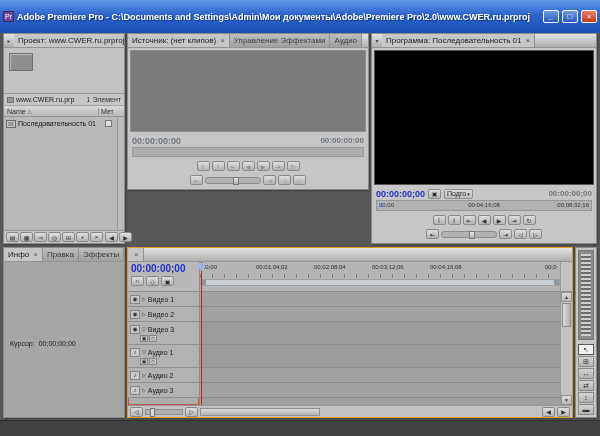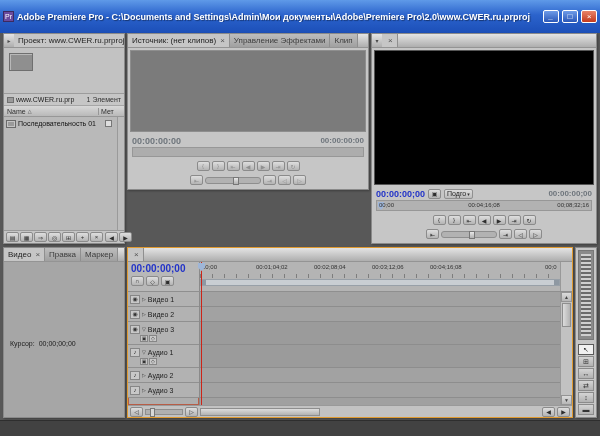--- a/index.html
+++ b/index.html
@@ -259,21 +259,21 @@
   <div class="panel p-source">
     <div class="hdr">
       <span class="tab on">
         <span class="tx">Источник: (нет клипов)</span>
         <span class="closex">×</span>
       </span>
       <span class="tab off">
         <span class="tx">Управление Эффектами</span>
       </span>
       <span class="tab off">
-        <span class="tx">Клип</span>
+        <span class="tx">Аудио</span>
       </span>
     </div>
     <div class="mon-area"></div>
     <div class="tc-row">
       <span class="tc dis">00:00:00:00</span>
       <span class="tc dis right">00:00:00:00</span>
     </div>
     <div class="scrub-row"></div>
     <div class="transport">
       <div class="t-row">
@@ -316,20 +316,21 @@
             <i class="ic">▷</i>
           </span>
       </div>
     </div>
   </div>
 
   <div class="panel p-program">
     <div class="hdr">
       <span class="grip">▾</span>
       <span class="tab on">
+        <span class="tx">Программа: Последовательность 01</span>
         <span class="closex">×</span>
       </span>
     </div>
     <div class="mon-area black"></div>
     <div class="tc-row">
       <span class="tc blue">00:00:00;00</span>
       <span class="mbtn">
           <i class="ic">▣</i>
         </span>
       <span class="fit-dd">
@@ -384,28 +385,28 @@
         <span class="mbtn">
             <i class="ic">▷</i>
           </span>
       </div>
     </div>
   </div>
 
   <div class="panel p-info">
     <div class="hdr">
       <span class="tab on">
-        <span class="tx">Видео</span>
+        <span class="tx">Инфо</span>
         <span class="closex">×</span>
       </span>
       <span class="tab off">
         <span class="tx">Правка</span>
       </span>
       <span class="tab off">
-        <span class="tx">Маркер</span>
+        <span class="tx">Эффекты</span>
       </span>
     </div>
     <div class="info-content">
       <div class="cursor-line">
         <span>Курсор:</span>
         <span>00;00;00;00</span>
       </div>
     </div>
   </div>
 

